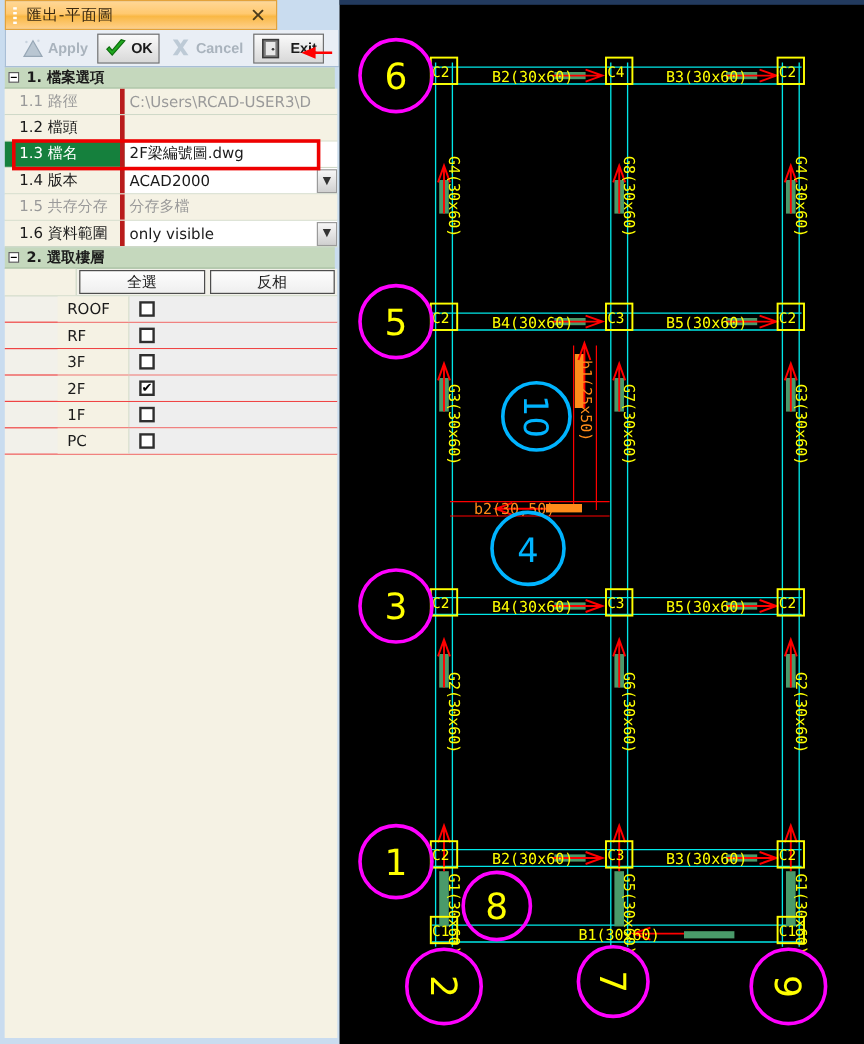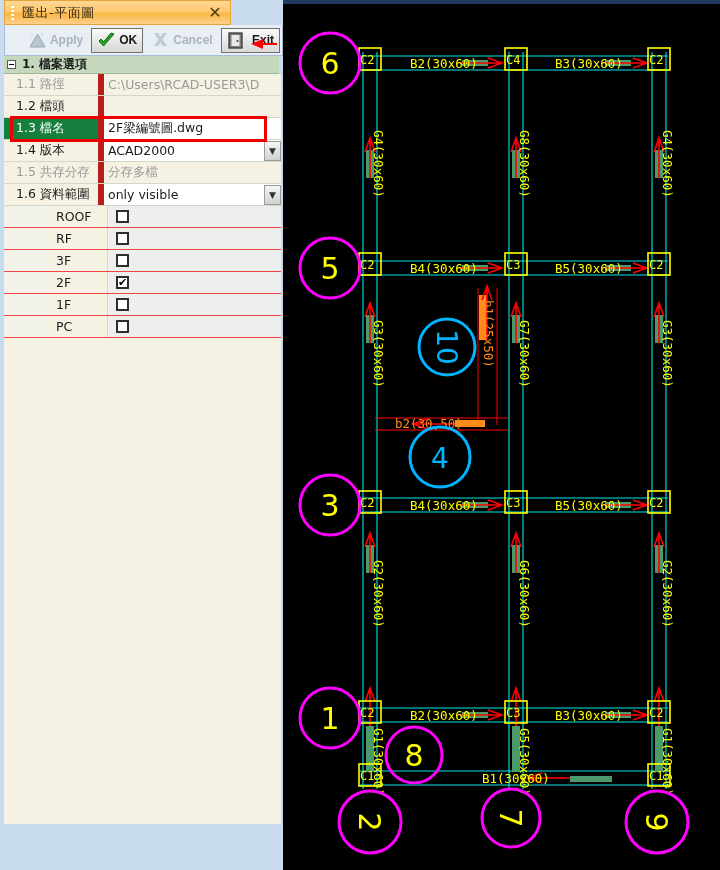--- a/index.html
+++ b/index.html
@@ -53,21 +53,21 @@
     cursor: pointer; font-family: "DejaVu Sans", sans-serif;
   }
 
   
   #toolbar {
     position: relative;
     width: 279px; height: 31px;
     background: #e9eef5;
     border: 1px solid #a8bed6; border-top: none;
     display: flex; align-items: center; justify-content: flex-end;
-    padding-right: 2px;
+    padding-right: 12px;
   }
   .tb-btn {
     height: 25px; display: flex; align-items: center; gap: 3px;
     padding: 0 5px; margin-left: 2px;
     font-size: 12px; font-weight: bold;
     font-family: "Liberation Sans", sans-serif;
     background: transparent; border: 1px solid transparent;
     cursor: pointer;
   }
   .tb-btn.raised {
@@ -104,21 +104,21 @@
     display: flex; height: 22px;
     border-bottom: 1px solid #cfd9c8;
     align-items: stretch;
   }
   .prow .plabel {
     width: 100px; flex: 0 0 100px;
     display: flex; align-items: center; padding-left: 12px;
     font-size: 12.5px; color: #1b1b1b;
     font-family: "DejaVu Sans", sans-serif;
     background: #f5f2e4;
-    border-right: 6px solid #b91c1c;
+    border-right: 4px solid #b91c1c;
   }
   .prow .pvalue {
     flex: 1 1 auto;
     display: flex; align-items: center; padding-left: 4px;
     font-size: 12.5px; color: #1b1b1b;
     font-family: "DejaVu Sans", sans-serif;
     background: #f5f2e4;
     overflow: hidden; white-space: nowrap;
   }
   .prow.dim .plabel, .prow.dim .pvalue { color: #9a9a9a; }
@@ -300,22 +300,31 @@
           <div class="plabel">1.6 資料範圍</div>
           <div class="pvalue">
             <span>only visible</span>
             <span class="combo-arrow">▼</span>
           </div>
         </div>
       </div>
 
       <div id="red-annot"></div>
 
+      <div class="group-head">
+        <span class="expander"></span>
+        <span>2. 選取樓層</span>
+      </div>
 
       <div class="sel-table">
+        <div class="btnrow">
+          <div class="sp"></div>
+          <div class="gbtn">全選</div>
+          <div class="gbtn">反相</div>
+        </div>
 
         <div class="srow">
           <div class="sname">ROOF</div>
           <div class="scheck">
             <span class="chk"></span>
           </div>
         </div>
         <div class="srow">
           <div class="sname">RF</div>
           <div class="scheck">

